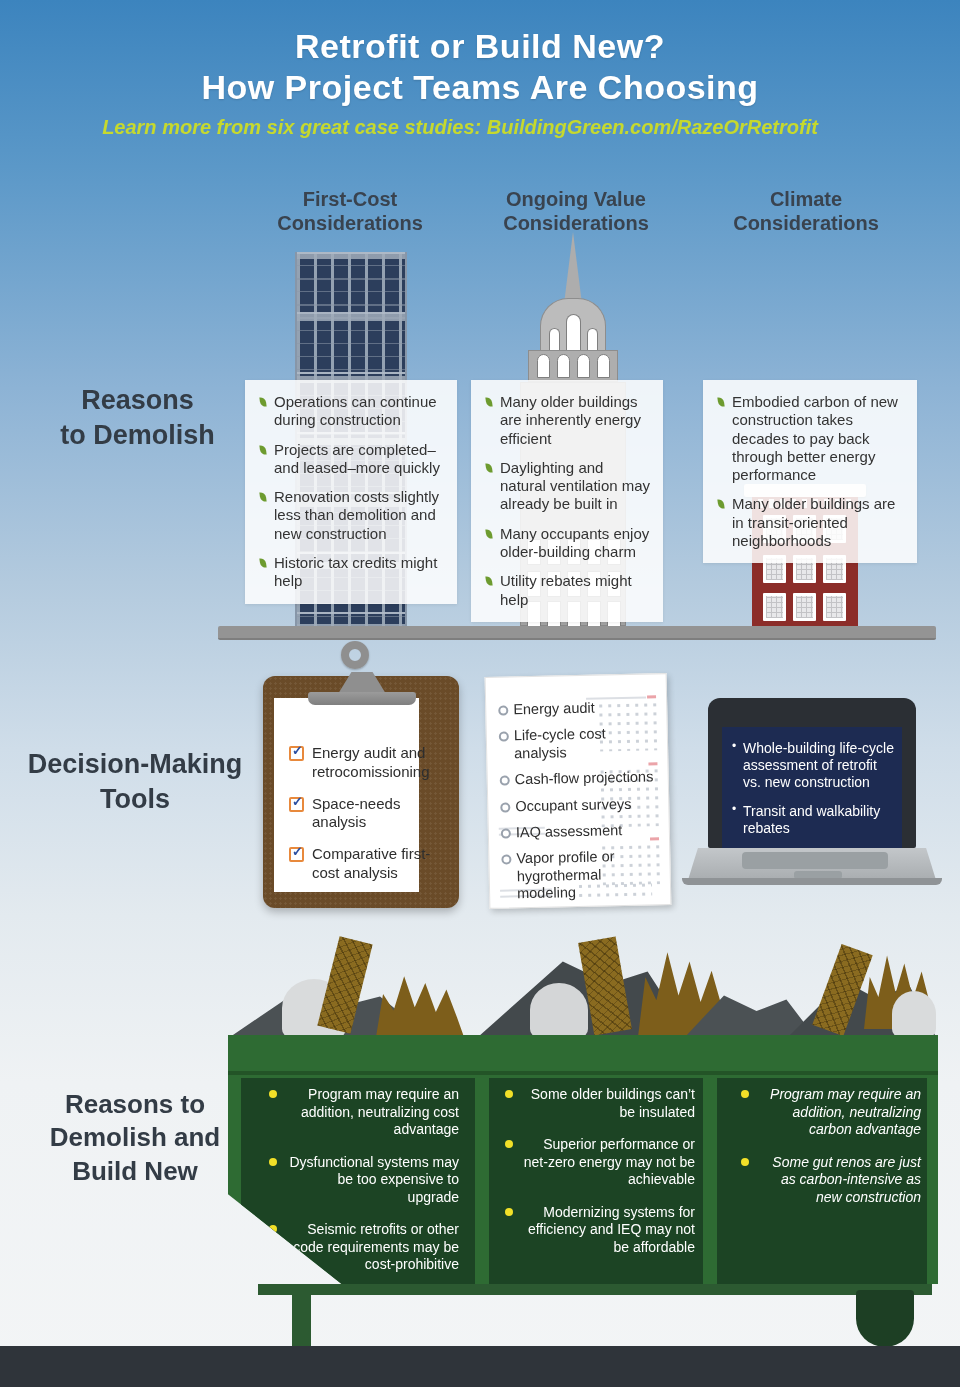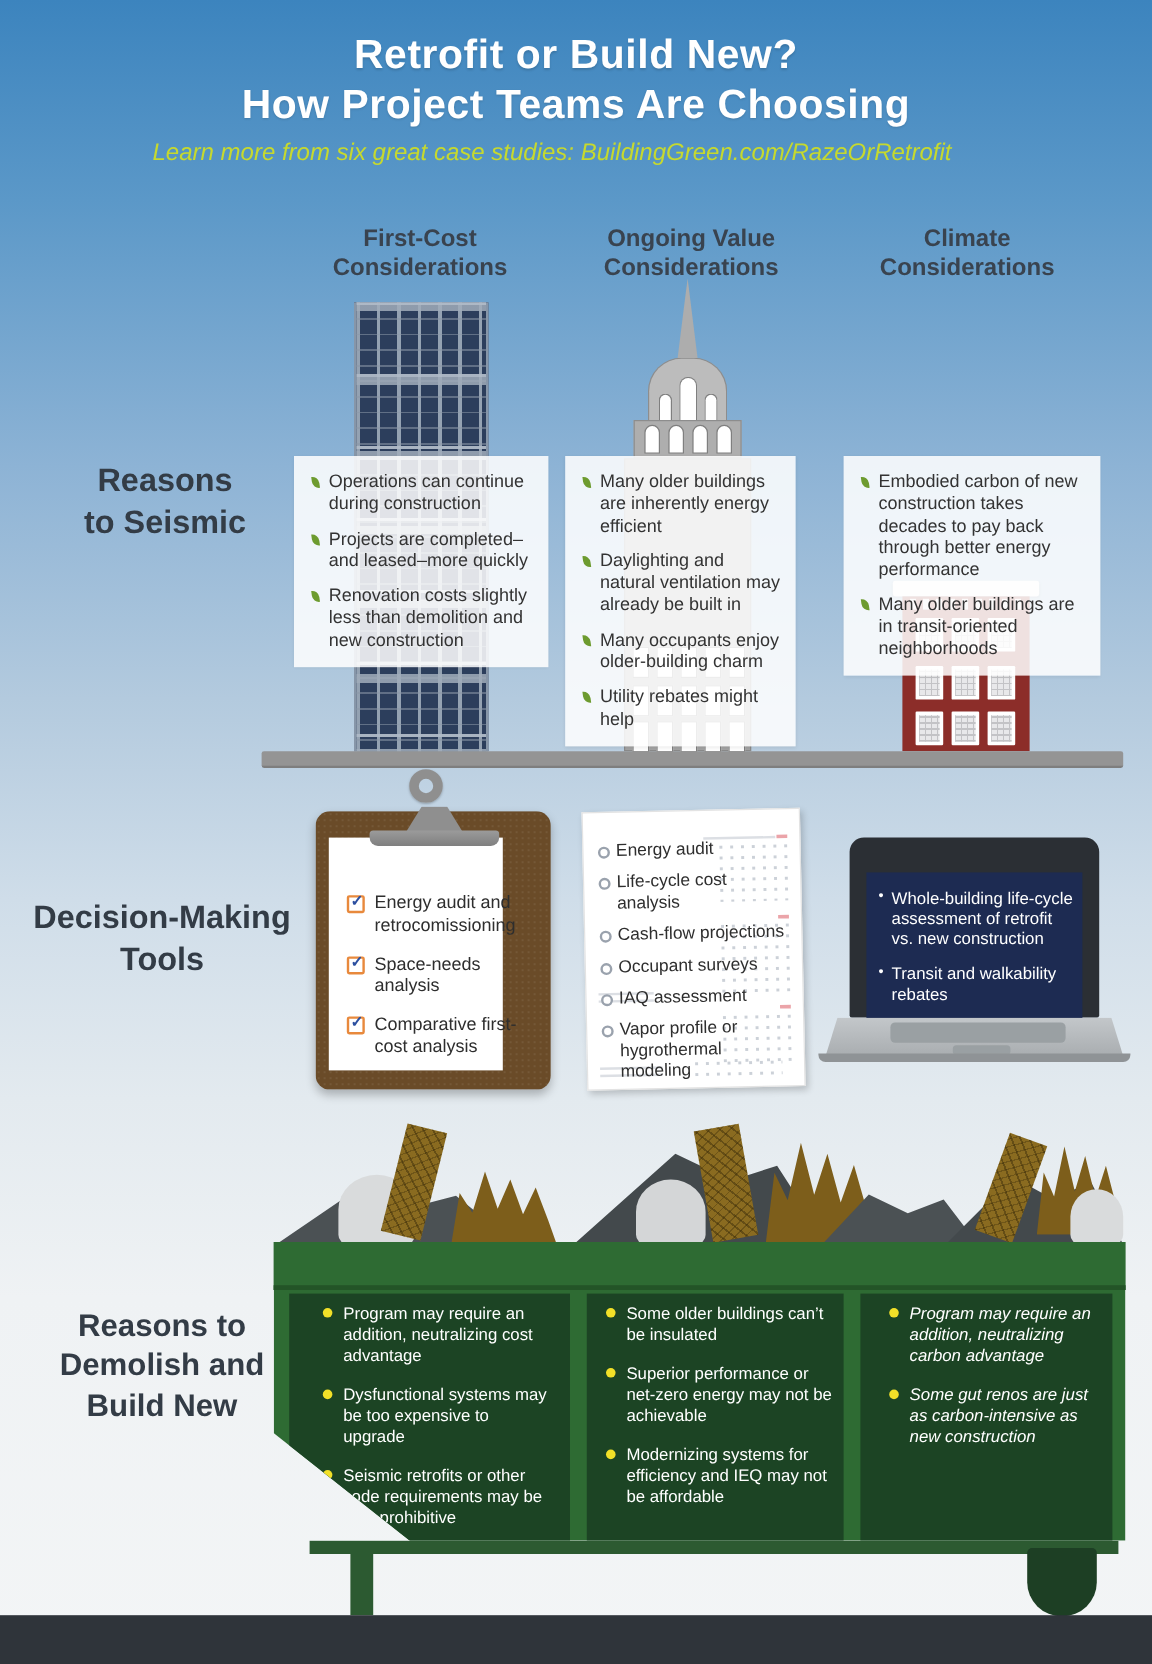--- a/index.html
+++ b/index.html
@@ -10,21 +10,21 @@
     padding-left:45px;
   }
   .abs { position:absolute; }
 
   
   .title { top:26px; left:0; width:960px; text-align:center; color:#ffffff;
            font-size:34px; font-weight:800; line-height:1.22; letter-spacing:.5px;
            text-shadow:0 1px 2px rgba(0,0,0,.15); }
   .title span { display:block; }
   .subtitle { top:116px; left:0; width:920px; text-align:center; color:#c6d92e;
-              font-size:20px; font-style:italic; font-weight:400; }
+              font-size:20px; font-style:italic; font-weight:700; }
 
   .col-head { top:188px; width:212px; text-align:center; color:#39434f;
               font-size:20px; font-weight:800; line-height:1.18; }
   .col-head span { display:block; }
   #colhead1 { left:244px; } #colhead2 { left:470px; } #colhead3 { left:700px; }
 
   
   .side-label { text-align:center; color:#333c46; font-weight:800; }
   .side-label span { display:block; }
   #label-retrofit { left:30px; top:383px; width:215px; font-size:27px; line-height:1.3; }
@@ -160,21 +160,21 @@
       border-bottom:4px solid #235427; }
   .dump-body { left:228px; top:1075px; width:710px; height:209px; background:#2e6b33;
       clip-path:polygon(0 0, 100% 0, 100% 100%, 16% 100%, 0 57%); }
   .dump-panel { position:absolute; top:3px; height:206px; background:#1c4424; }
   .dp1 { left:13px;  width:234px; }
   .dp2 { left:261px; width:214px; }
   .dp3 { left:489px; width:210px;font-style:italic; }
   .dump-list { position:absolute; list-style:none; display:flex; flex-direction:column;
       gap:15px; }
   .dump-list li { position:relative; padding-left:17px; font-size:14px; line-height:1.25;
-      color:#ffffff; }
+      color:#ffffff;text-align:right; }
   .dump-list li::before { content:""; position:absolute; left:0; top:4px; width:8px;
       height:8px; border-radius:50%; background:#f2e028; }
   #dlist1 { left:28px; top:8px; width:190px; }
   #dlist2 { left:16px; top:8px; width:190px; }
   #dlist3 { left:24px; top:8px; width:180px; }
   .dump-base  { left:258px; top:1284px; width:674px; height:11px; background:#2c5a31; }
   .dump-post  { left:292px; top:1295px; width:19px; height:51px; background:#2c5a31; }
   .dump-wheel { left:856px; top:1290px; width:58px; height:57px; background:#1d3f24;
       border-radius:4px 4px 50% 50%; }
 
@@ -271,28 +271,29 @@
       </div>
     <div class="w" style="left:71px; top:96px">
         <i></i>
       </div>
   </div>
 
   <div class="abs shelf"></div>
 
   <div class="abs side-label" id="label-retrofit">
     <span>Reasons</span>
-    <span>to Seismic</span>
+    <span>to Demolish</span>
   </div>
 
   <div class="abs rbox" id="rbox1">
     <ul class="leaf-list">
       <li>Operations can continue during construction</li>
       <li>Projects are completed–and leased–more quickly</li>
       <li>Renovation costs slightly less than demolition and new construction</li>
+      <li>Historic tax credits might help</li>
     </ul>
   </div>
   <div class="abs rbox" id="rbox2">
     <ul class="leaf-list">
       <li>Many older buildings are inherently energy efficient</li>
       <li>Daylighting and natural ventilation may already be built in</li>
       <li>Many occupants enjoy older-building charm</li>
       <li>Utility rebates might help</li>
     </ul>
   </div>

